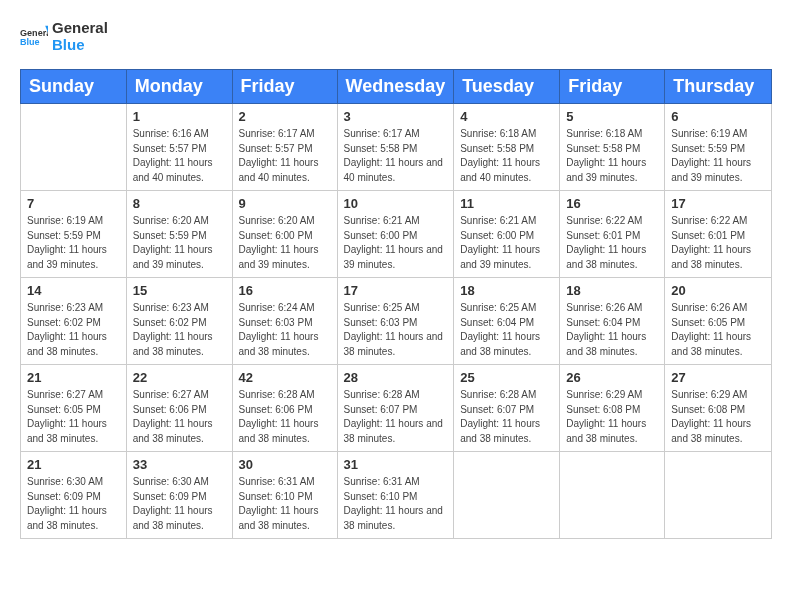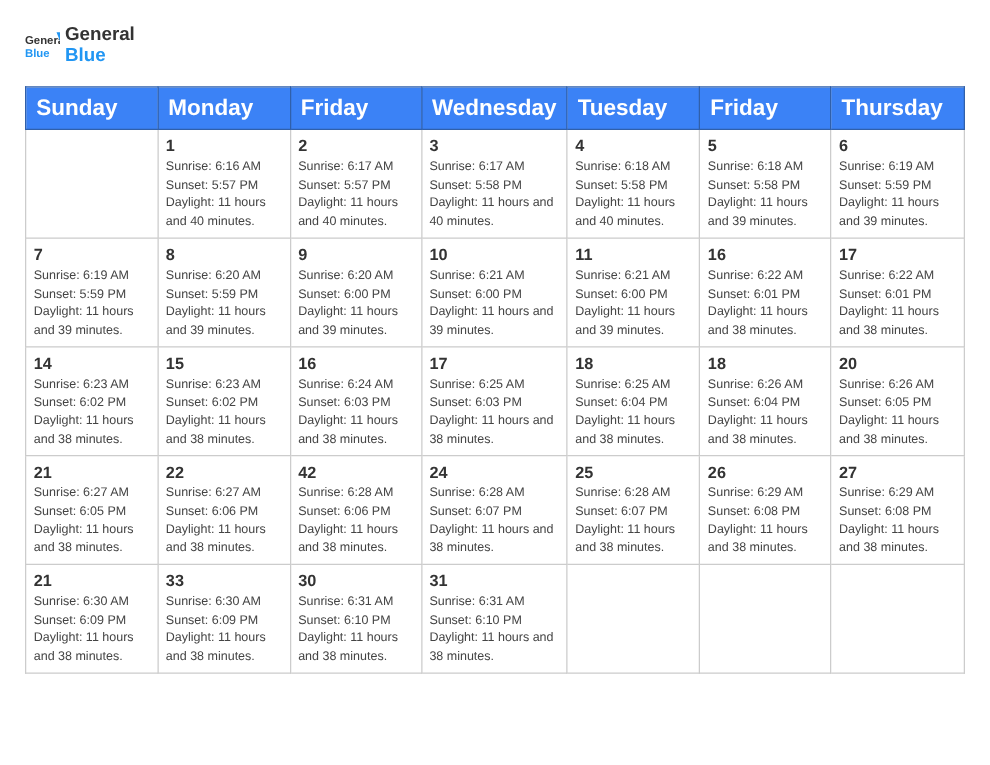--- a/index.html
+++ b/index.html
@@ -203,21 +203,21 @@
         </td>
         <td>
           <span class="day-num">22</span>
           <div class="day-info">Sunrise: 6:27 AM<br>Sunset: 6:06 PM<br>Daylight: 11 hours and 38 minutes.</div>
         </td>
         <td>
           <span class="day-num">42</span>
           <div class="day-info">Sunrise: 6:28 AM<br>Sunset: 6:06 PM<br>Daylight: 11 hours and 38 minutes.</div>
         </td>
         <td>
-          <span class="day-num">24</span>
+          <span class="day-num">28</span>
           <div class="day-info">Sunrise: 6:28 AM<br>Sunset: 6:07 PM<br>Daylight: 11 hours and 38 minutes.</div>
         </td>
         <td>
           <span class="day-num">25</span>
           <div class="day-info">Sunrise: 6:28 AM<br>Sunset: 6:07 PM<br>Daylight: 11 hours and 38 minutes.</div>
         </td>
         <td>
           <span class="day-num">26</span>
           <div class="day-info">Sunrise: 6:29 AM<br>Sunset: 6:08 PM<br>Daylight: 11 hours and 38 minutes.</div>
         </td>

